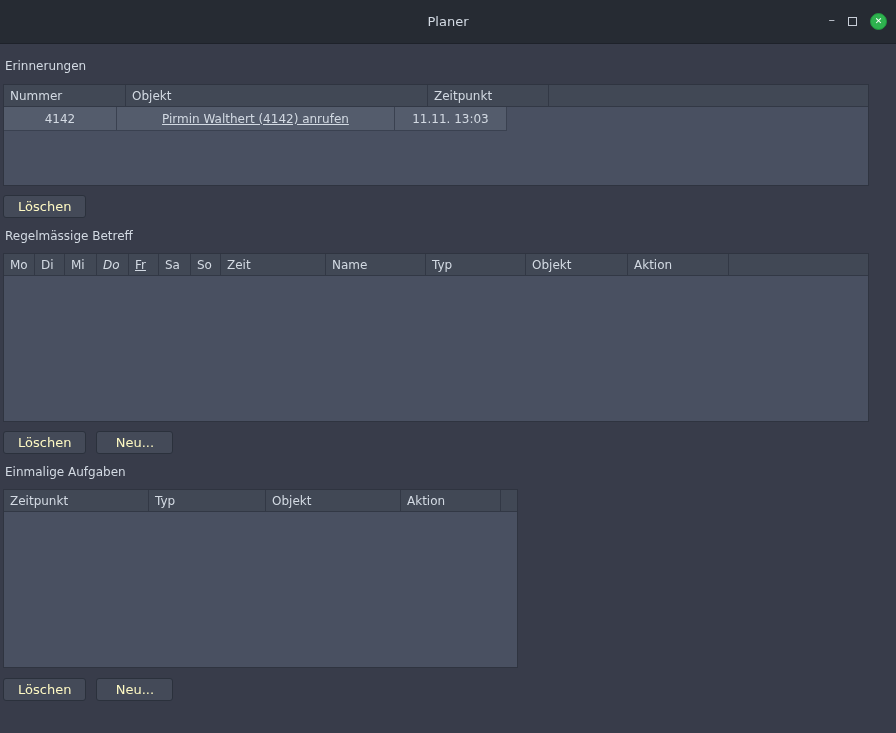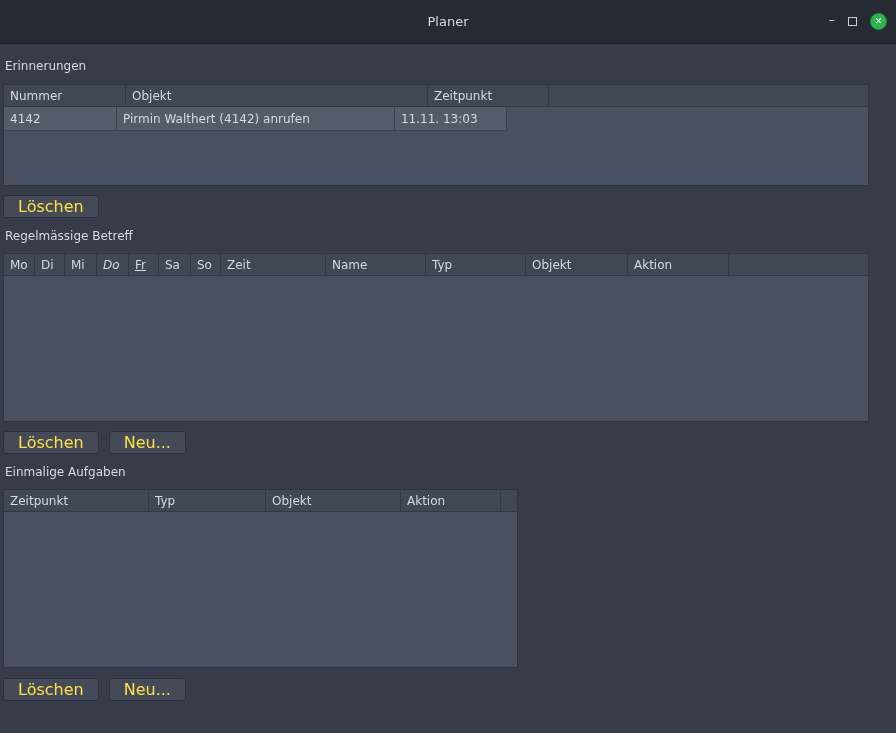--- a/index.html
+++ b/index.html
@@ -48,26 +48,26 @@
     padding:3px 6px; border-right:1px solid #323845;
     white-space:nowrap; overflow:hidden; line-height:16px;
   }
   .th.filler { flex:1; border-right:none; }
   .tbody { flex:1; position:relative; }
 
   
   .t1 .c0 { width:122px; } .t1 .c1 { width:302px; } .t1 .c2 { width:121px; }
   .t1 { height:102px; }
   .trow { display:flex; height:24px; }
-  .trow.selected { background:#545c6c; border-bottom:1px solid #3a4150; width:503px; }
+  .trow.selected { background:#545c6c; border-bottom:1px solid #3a4150; width:503px;text-align:center; }
   .td {
     padding:4px 6px; border-right:1px solid #3a4150;
     white-space:nowrap; overflow:hidden; line-height:16px;
   }
-  .trow .c0 { width:122px; } .trow .c1 { width:302px; } .trow .c2 { width:121px; }
+  .trow .c0 { width:122px; } .trow .c1 { width:302px;text-decoration:underline; } .trow .c2 { width:121px; }
 
   
   .t2 { height:169px; margin-top:9px; }
   .t2 .th:nth-child(1) { width:31px; }
   .t2 .th:nth-child(2) { width:30px; }
   .t2 .th:nth-child(3) { width:32px; }
   .t2 .th:nth-child(4) { width:32px;font-style:italic; }
   .t2 .th:nth-child(5) { width:30px;text-decoration:underline; }
   .t2 .th:nth-child(6) { width:32px; }
   .t2 .th:nth-child(7) { width:30px; }
@@ -81,24 +81,24 @@
   .t3 { height:179px; }
   .t3 .th:nth-child(1) { width:145px; }
   .t3 .th:nth-child(2) { width:117px; }
   .t3 .th:nth-child(3) { width:135px; }
   .t3 .th:nth-child(4) { width:100px; }
 
   
   .btnrow { display:flex; gap:10px; margin-top:9px; }
   .btn {
     height:23px; min-width:77px; padding:0 14px;
-    background:#444a58; color:#fde047;
+    background:#444a58; color:#fef9c3;
     border:1px solid #2b313c; border-radius:3px;
     font-family:"DejaVu Sans","Liberation Sans",sans-serif;
-    font-size:16px; line-height:21px; cursor:default;
+    font-size:13px; line-height:21px; cursor:default;
   }
   .btnrow2 { margin-top:9px; }
   .btnrow3 { margin-top:10px; }
   .footer { display:flex; gap:10px; margin-top:21px; }
   .btn-refresh { width:515px; min-width:515px; }
   .btn-close { width:340px; min-width:340px; }
 </style>
 </head>
 <body>
 

